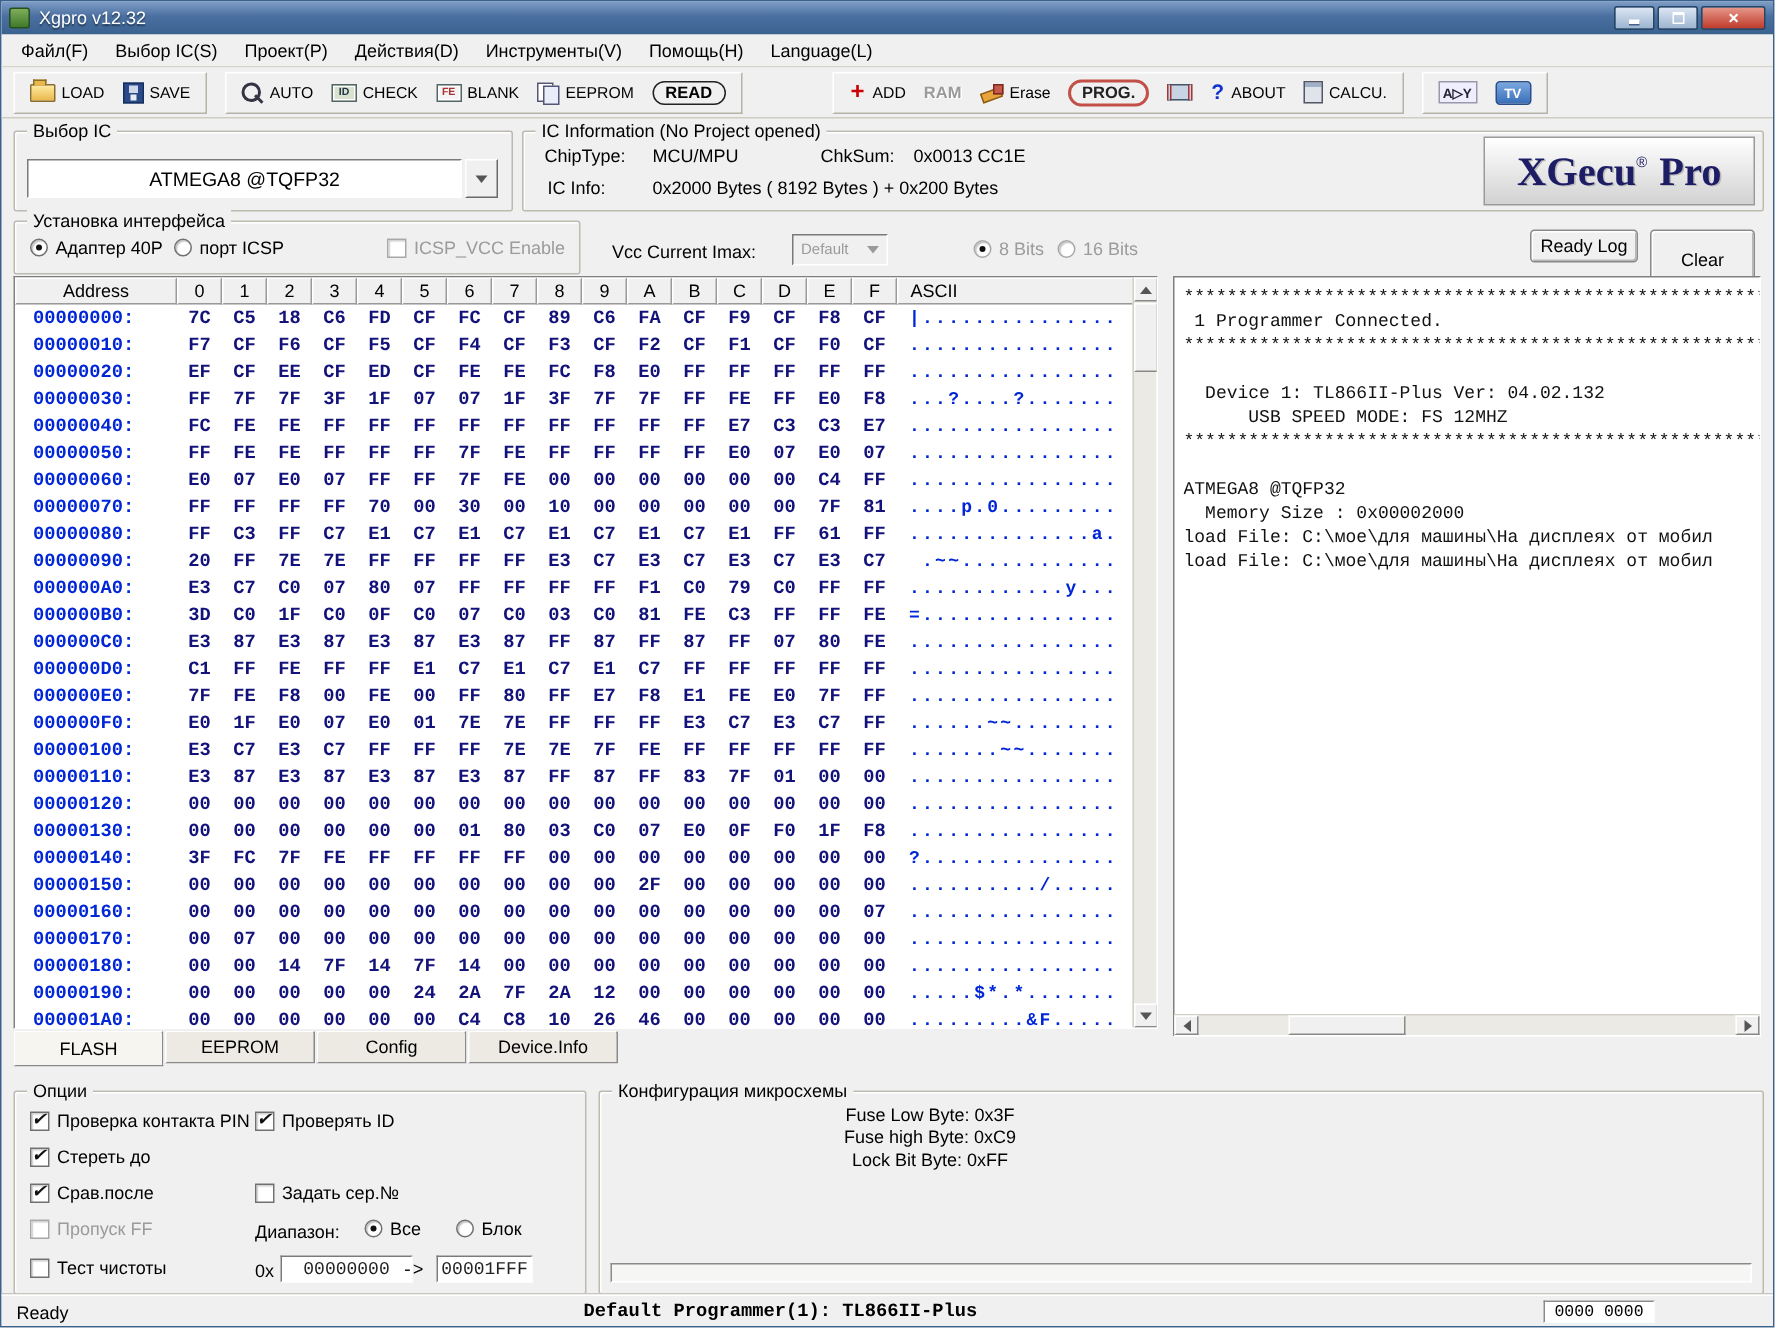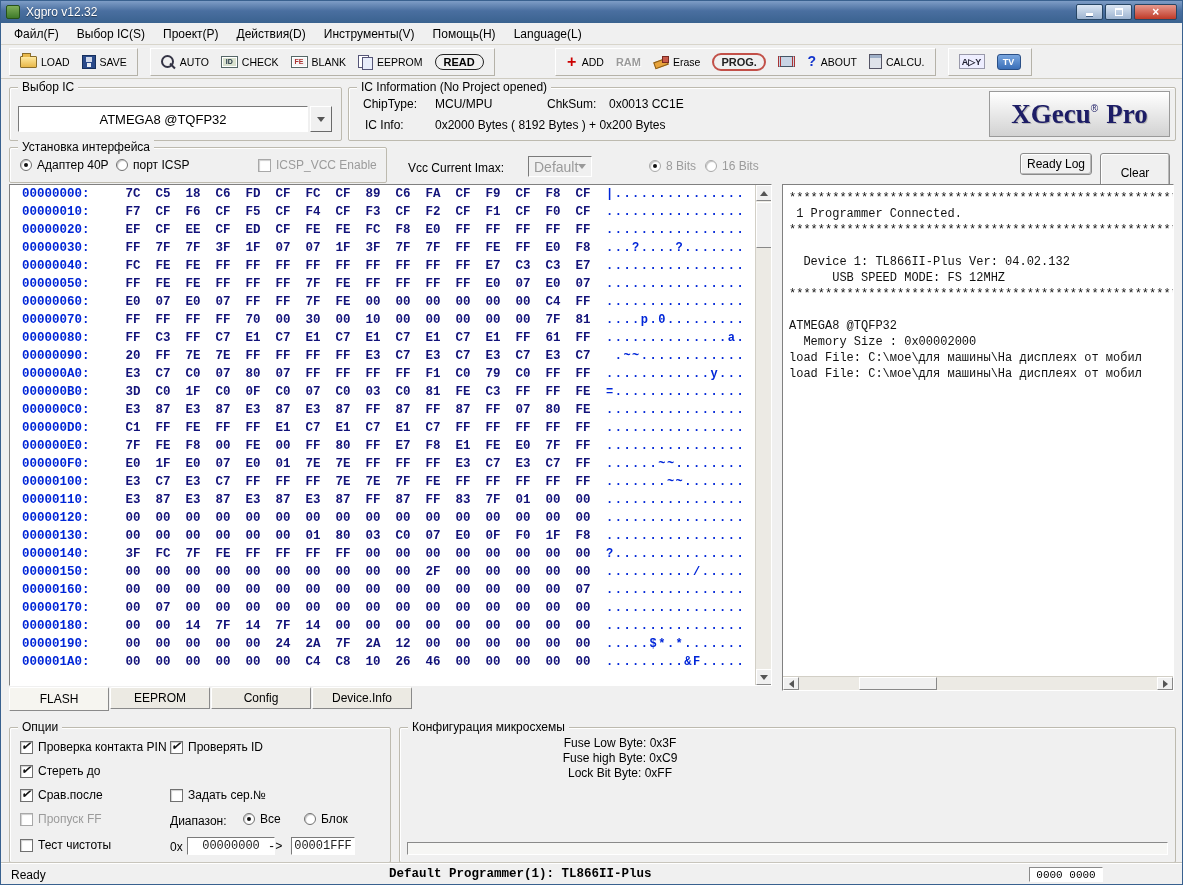--- a/index.html
+++ b/index.html
@@ -83,21 +83,21 @@
 .cb{width:13px;height:13px;background:#fff;border:1px solid #707070;box-shadow:inset 1px 1px 1px #cfcfcf;position:relative;flex:none}
 .ctl.checked .cb::after{content:"✔";position:absolute;top:-3px;left:0px;font-size:12px;color:#111}
 .disabled .lbl{color:#9b9b9b}
 .disabled .rb,.disabled .cb{border-color:#a8a8a8}
 
 .pos-adapter{left:10px;top:10px}
 .pos-icsp{left:106px;top:10px}
 .pos-icspvcc{left:248px;top:10px}
 
 .pos-vcc-label{position:absolute;left:407px;top:160px}
-.vcc-combo{position:absolute;left:527px;top:155px;width:64px;height:21px;padding:0 5px;justify-content:space-between;background:#f0f0f0;color:#9a9a9a;font-size:14px}
+.vcc-combo{position:absolute;left:527px;top:155px;width:64px;height:21px;padding:0 5px;justify-content:space-between;background:#f0f0f0;color:#9a9a9a;font-size:10px}
 .pos-8bits{left:648px;top:158px}
 .pos-16bits{left:704px;top:158px}
 
 .btn{position:absolute;background:#f0f0f0;border:1px solid #8a8a8a;border-radius:3px;box-shadow:inset 1px 1px 0 #fff,inset -1px -1px 0 #b8b8b8;font-size:12px;display:flex;align-items:center;justify-content:center;cursor:default}
 .pos-savelog{left:1019px;top:152px;width:72px;height:22px}
 .pos-clear{left:1099px;top:152px;width:70px;height:40px}
 
 
 #hexgrid{position:absolute;left:8px;top:183px;width:763px;height:502px;background:#fff;border:1px solid;border-color:#808080 #fff #fff #808080;overflow:hidden;font-family:"Liberation Mono",monospace}
 #hex-header{display:flex;height:18px}
@@ -310,20 +310,40 @@
     </span>
   <span class="ctl radio pos-16bits disabled">
       <i class="rb"></i>
       <span class="lbl">16 Bits</span>
     </span>
 
   <div class="btn pos-savelog">Ready Log</div>
   <div class="btn pos-clear">Clear</div>
 
   <div id="hexgrid">
+    <div id="hex-header">
+        <div class="hcell haddr">Address</div>
+        <div class="hcell hbyte">0</div>
+        <div class="hcell hbyte">1</div>
+        <div class="hcell hbyte">2</div>
+        <div class="hcell hbyte">3</div>
+        <div class="hcell hbyte">4</div>
+        <div class="hcell hbyte">5</div>
+        <div class="hcell hbyte">6</div>
+        <div class="hcell hbyte">7</div>
+        <div class="hcell hbyte">8</div>
+        <div class="hcell hbyte">9</div>
+        <div class="hcell hbyte">A</div>
+        <div class="hcell hbyte">B</div>
+        <div class="hcell hbyte">C</div>
+        <div class="hcell hbyte">D</div>
+        <div class="hcell hbyte">E</div>
+        <div class="hcell hbyte">F</div>
+        <div class="hcell hascii">ASCII</div>
+      </div>
     <div id="hex-body">
         <div class="hrow">
           <div class="addr">00000000:</div>
           <div class="byte">7C</div>
           <div class="byte">C5</div>
           <div class="byte">18</div>
           <div class="byte">C6</div>
           <div class="byte">FD</div>
           <div class="byte">CF</div>
           <div class="byte">FC</div>

